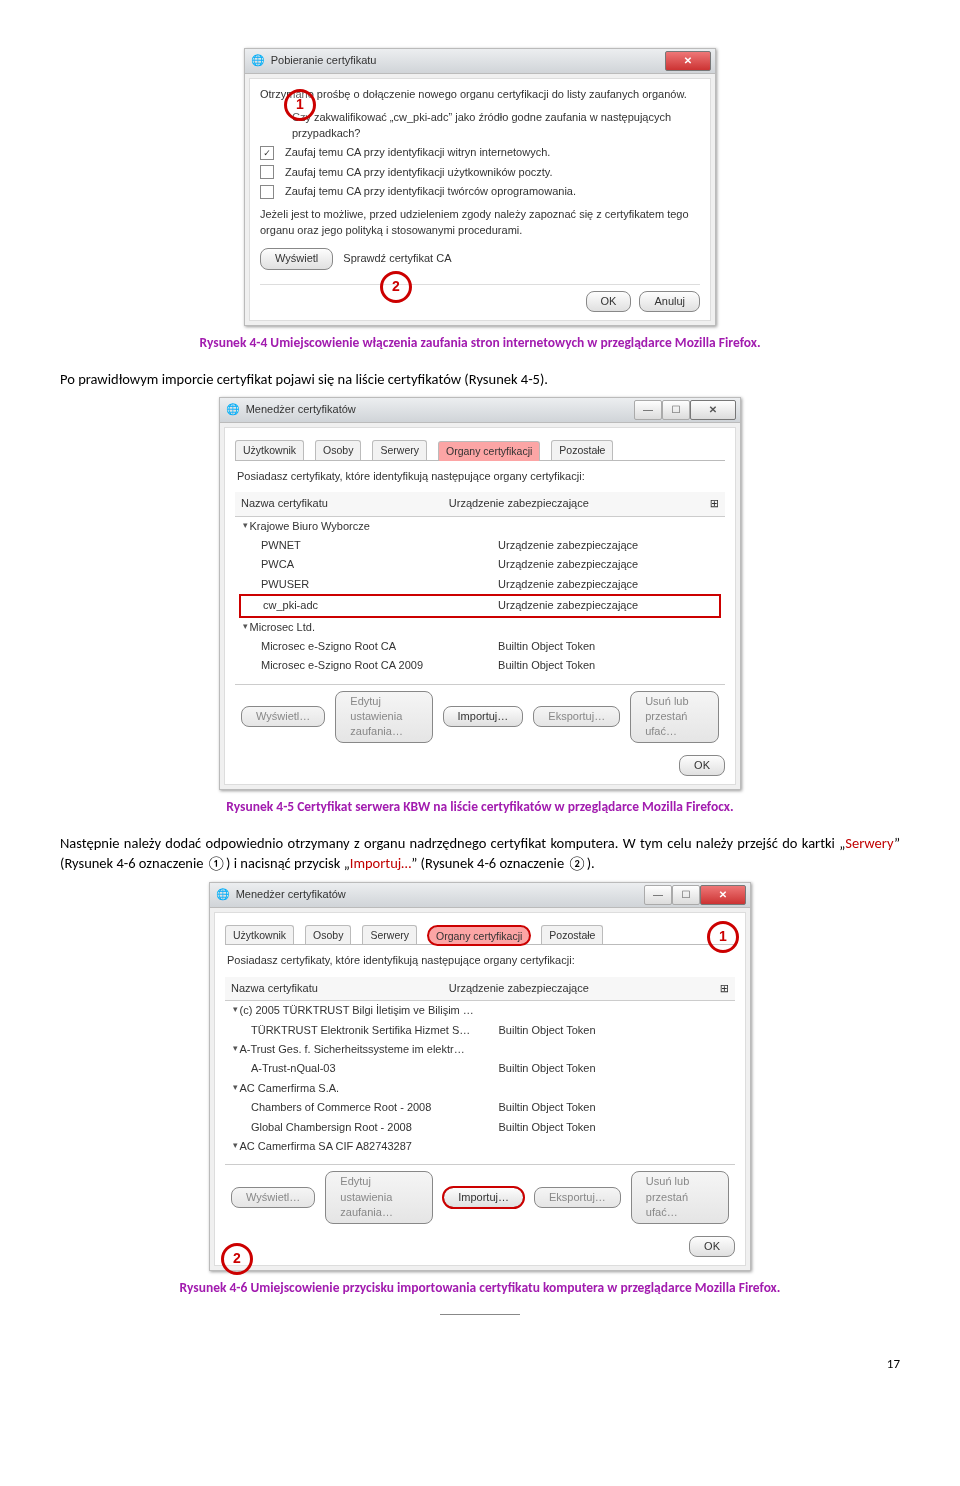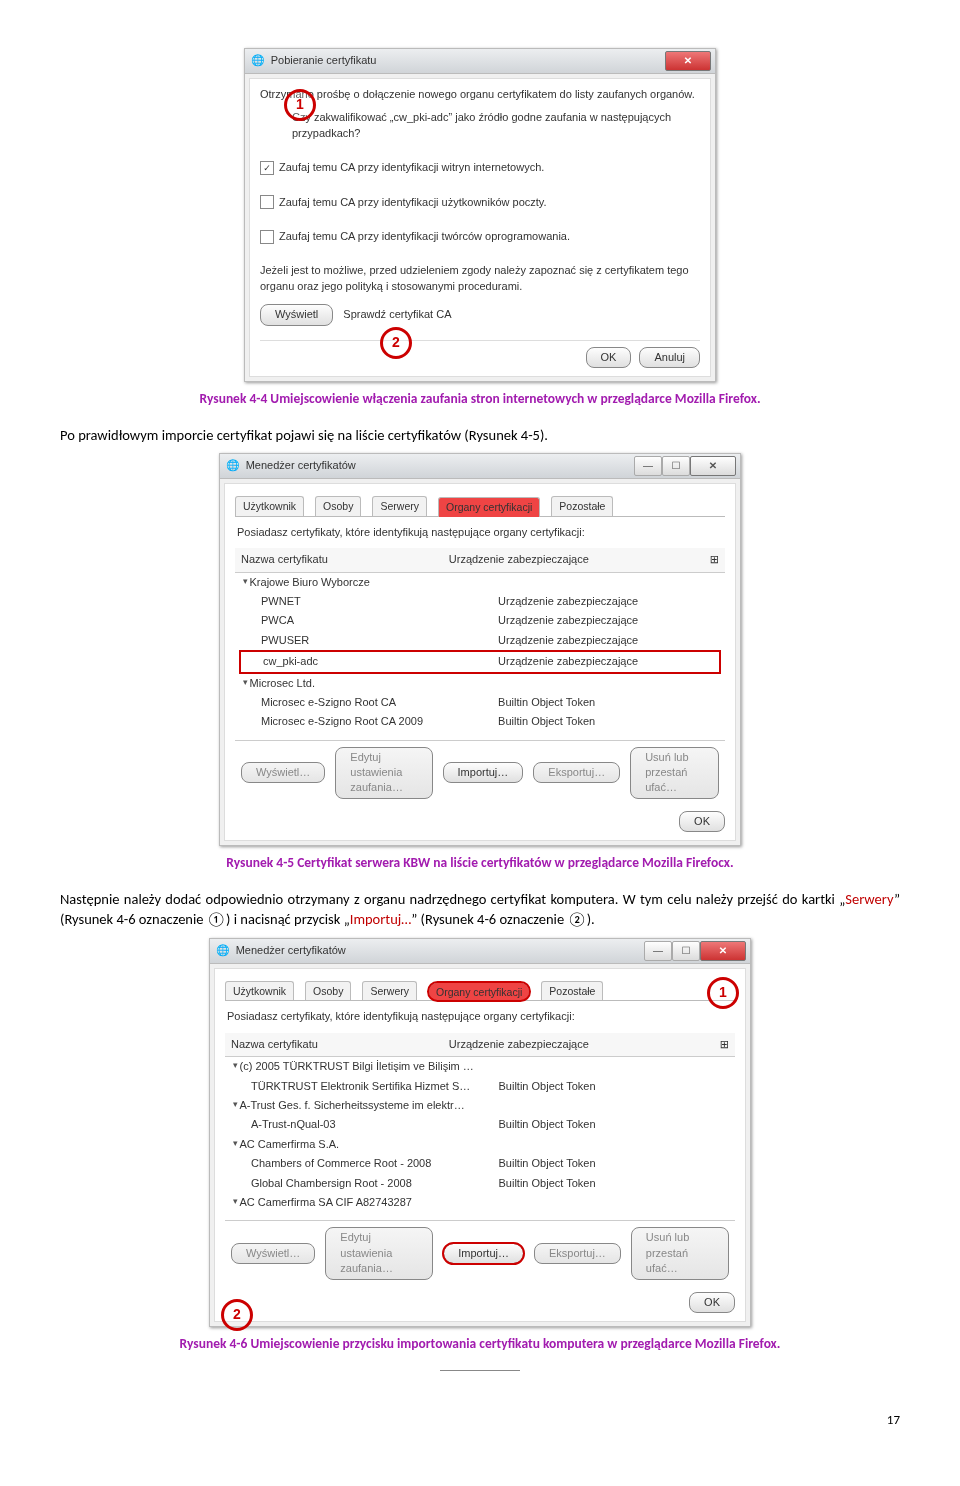--- a/index.html
+++ b/index.html
@@ -53,21 +53,21 @@
     width: 26px; height: 18px;
     background: linear-gradient(#fefefe,#dcdcdc);
     border: 1px solid #aaa;
     border-radius: 2px;
     display: flex; align-items: center; justify-content: center;
     color: #555; font-size: 10px;
   }
   .min-btn { right: 78px; }
   .max-btn { right: 50px; }
   .dialog-body { background: #fff; margin: 4px; border: 1px solid #ddd; padding: 8px 10px; }
-  .chk-row { display: flex; align-items: center; gap: 5px; margin: 19px 0; }
+  .chk-row { display: flex; align-items: center; gap: 11px; margin: 4px 0; }
   .chk-box {
     width: 12px; height: 12px; border: 1px solid #888;
     display: flex; align-items: center; justify-content: center;
     font-size: 9px;
   }
   .chk-box.checked::before { content: "✓"; }
   .btn {
     border: 1px solid #888;
     background: linear-gradient(#fdfdfd,#e0e0e0);
     border-radius: 8px;
@@ -88,21 +88,21 @@
   .body-text { text-align: justify; margin: 8px 0; font-size: 14.5px; }
   .body-text .serw { color: #c00000; }
   .body-text .imp { color: #c00000; }
   .tabrow { display: flex; gap: 11px; margin-top: 4px; border-bottom: 1px solid #bbb; }
   .tab {
     border: 1px solid #bbb; border-bottom: none;
     padding: 2px 7px; font-size: 10.5px;
     background: #f2f2f2;
     border-radius: 3px 3px 0 0;
   }
-  .tab.active { background: #ef4444; position: relative; top: 1px; }
+  .tab.active { background: #fca5a5; position: relative; top: 1px; }
   .tab.ringed { outline: 2px solid #c00; outline-offset: -1px; border-radius: 10px; }
   .table-hdr { display: flex; justify-content: space-between; font-size: 11px; padding: 4px 6px; border-bottom: 1px solid #ccc; background: #f7f7f7; }
   .table-body { padding: 0 4px 4px; }
   .row { display: flex; font-size: 11px; padding: 2px 4px; }
   .row .c1 { width: 52%; }
   .row .c2 { width: 48%; }
   .row.group { font-weight: normal; }
   .row.group::before { content: "▸"; margin-right: 2px; font-size: 9px; color: #555; }
   .row.group.open::before { content: "▾"; }
   .row.indent .c1 { padding-left: 18px; }
@@ -117,21 +117,21 @@
 <div class="figure">
   <div class="dialog rel">
     <div class="titlebar">
       <span class="icon">🌐</span>
       <span class="title">Pobieranie certyfikatu</span>
       <div class="close-btn">
           <span>✕</span>
         </div>
     </div>
     <div class="dialog-body rel">
-      <div>Otrzymano prośbę o dołączenie nowego organu certyfikatem do listy zaufanych organów.</div>
+      <div>Otrzymano prośbę o dołączenie nowego organu certyfikacji do listy zaufanych organów.</div>
       <div style="margin-top:8px;margin-left:32px;">Czy zakwalifikować „cw_pki-adc” jako źródło godne zaufania w następujących przypadkach?</div>
       <div class="circle" style="top:10px; left:34px;">1</div>
       <div class="chk-row">
         <div class="chk-box checked"></div>
         <span>Zaufaj temu CA przy identyfikacji witryn internetowych.</span>
       </div>
       <div class="chk-row">
         <div class="chk-box"></div>
         <span>Zaufaj temu CA przy identyfikacji użytkowników poczty.</span>
       </div>

